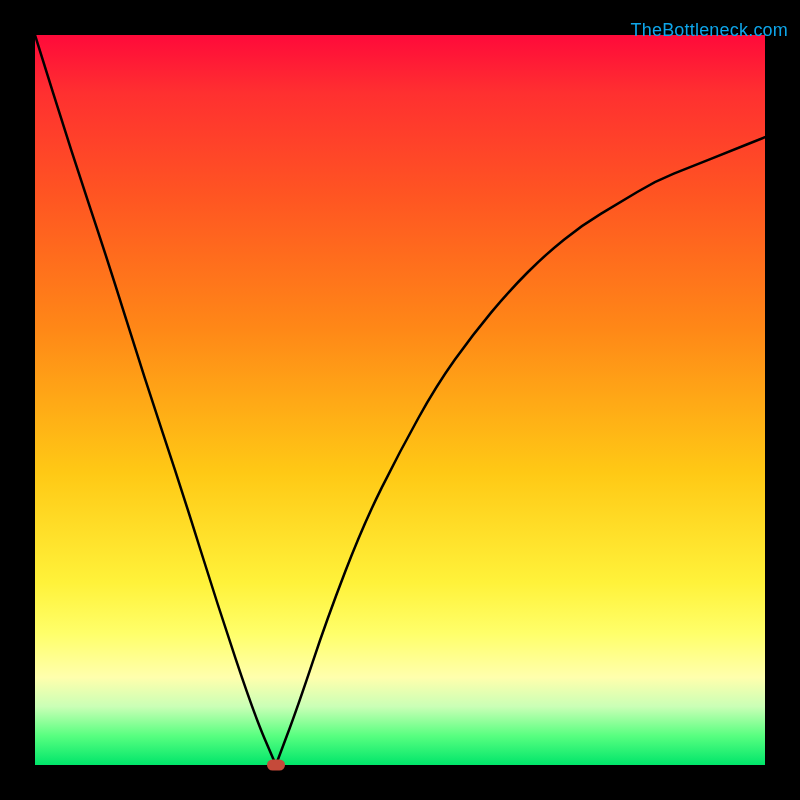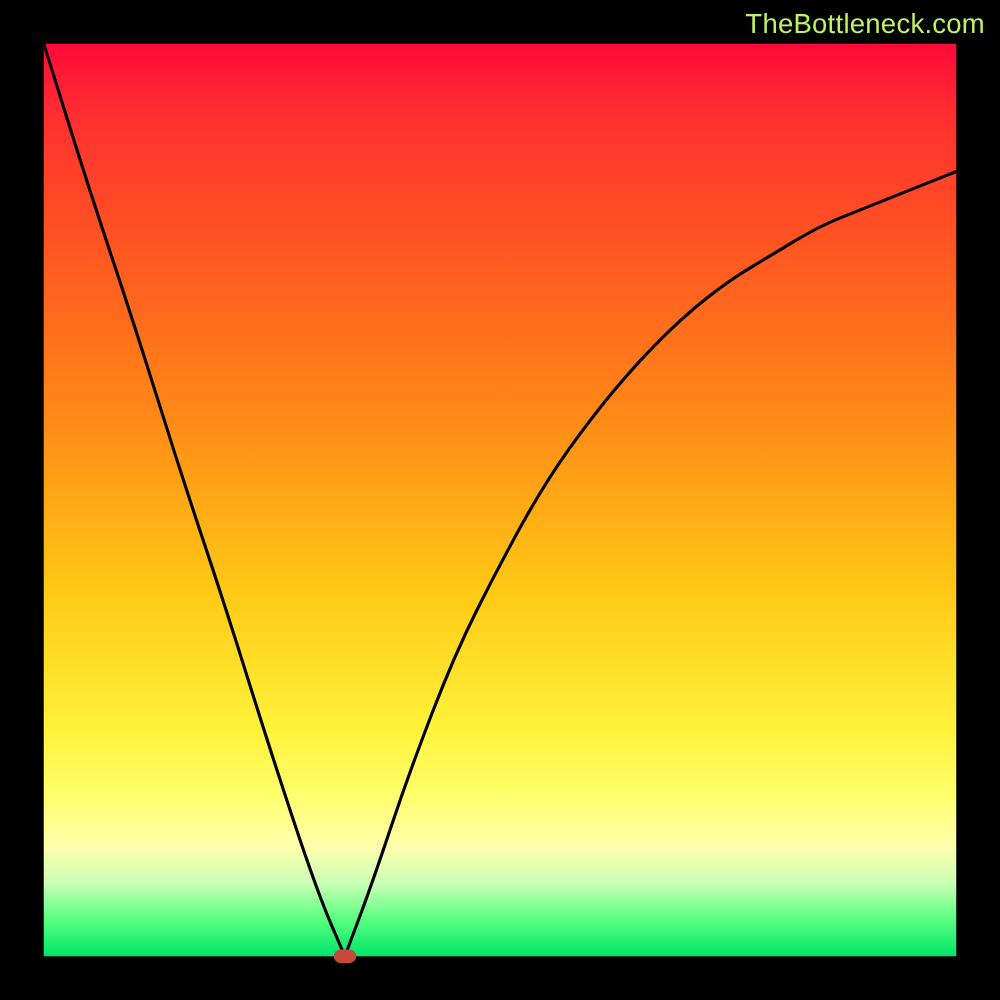--- a/index.html
+++ b/index.html
@@ -31,24 +31,24 @@
       #ffc915 60%,
       #fff23a 75%,
       #ffff6a 82%,
       #ffffad 88%,
       #caffb6 92%,
       #58ff80 96%,
       #00e56a 100%);
   }
   .watermark {
     position: absolute;
-    top: 6px;
+    top: 20px;
     right: 12px;
-    color: #bef264;
-    font-size: 22px;
+    color: #0ea5e9;
+    font-size: 18px;
     font-weight: normal;
     letter-spacing: 0.2px;
     z-index: 10;
   }
   svg.curve {
     position: absolute;
     left: 0;
     top: 0;
     width: 730px;
     height: 730px;

